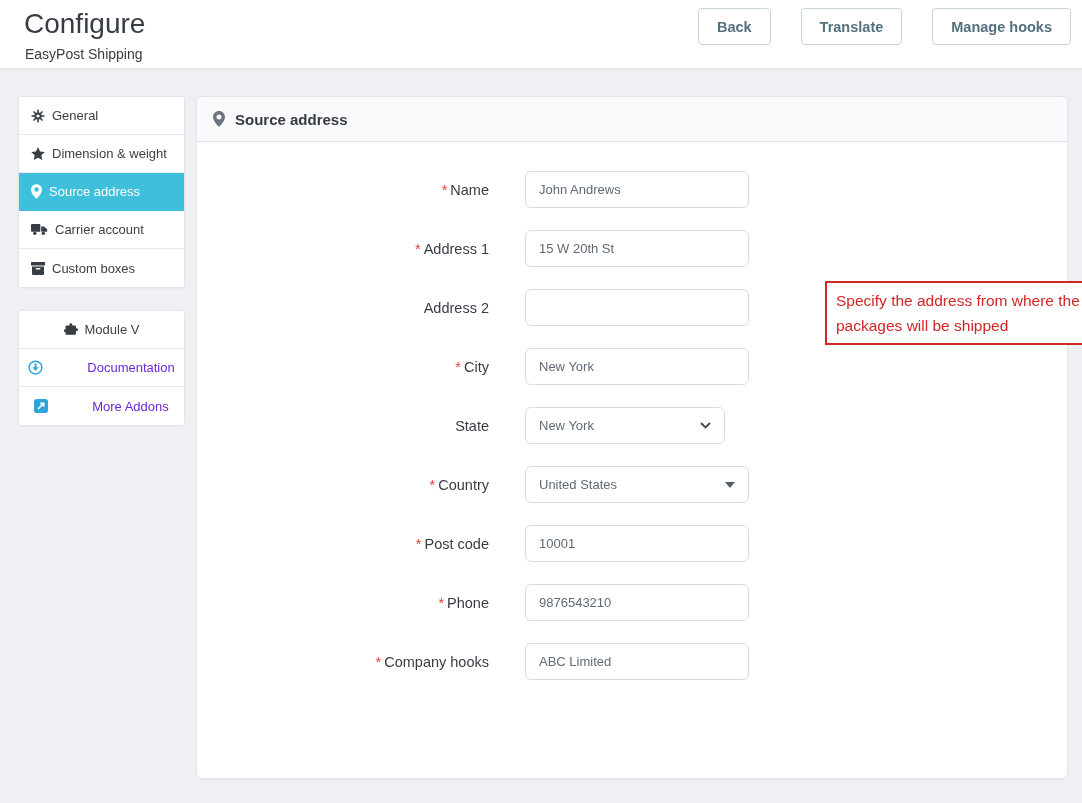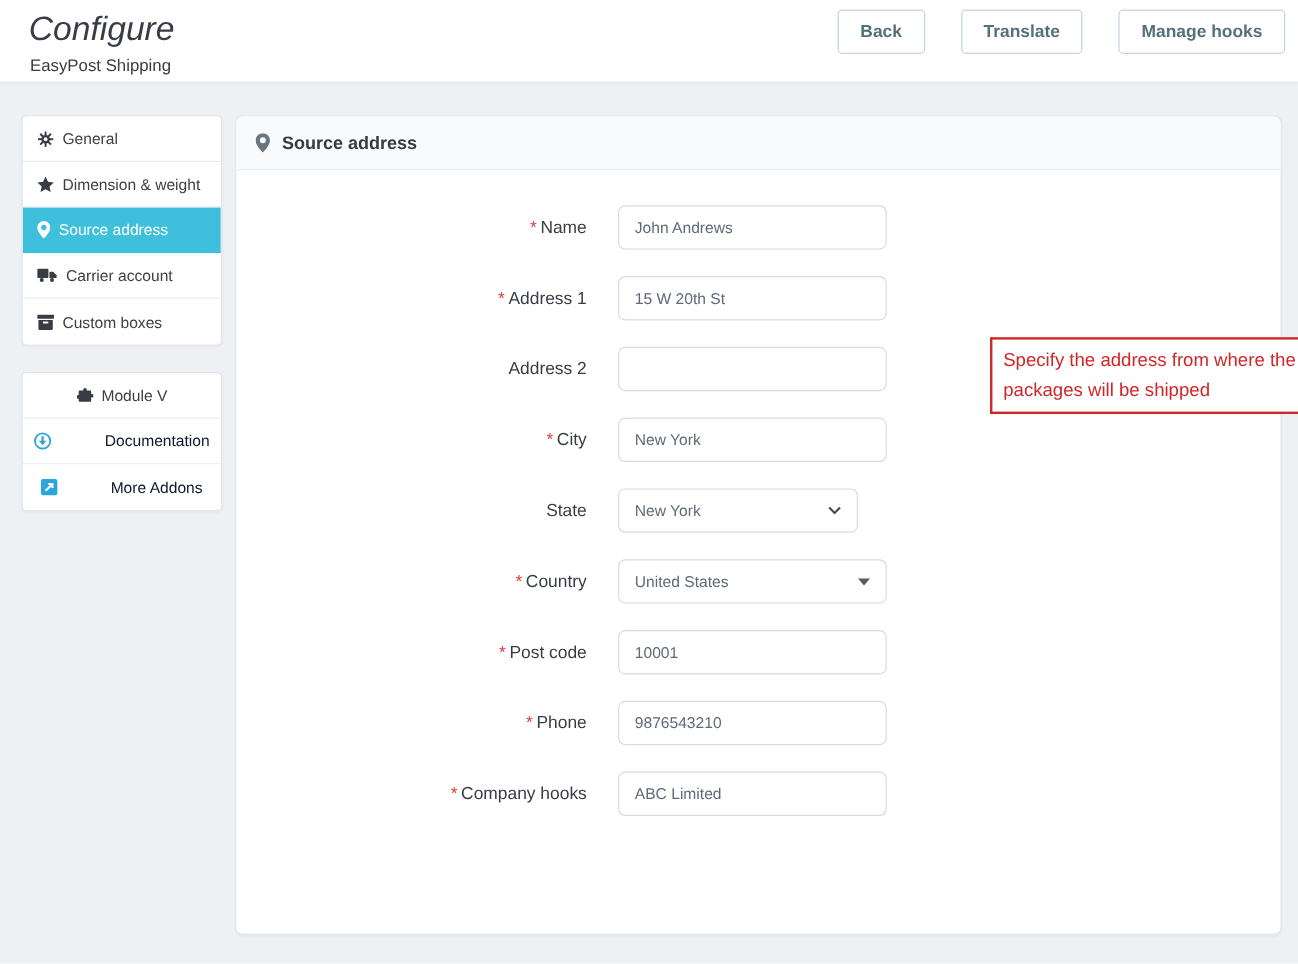--- a/index.html
+++ b/index.html
@@ -10,21 +10,21 @@
     color:#383c45;
     position:relative;
     overflow:hidden;
   }
   
   .topbar {
     position:absolute; top:0; left:0; width:1082px; height:69px;
     background:#fff; border-bottom:1px solid #e1e5ea;
     box-shadow:0 1px 2px rgba(0,0,0,.04);
   }
-  .page-title { position:absolute; left:24px; top:8px; font-size:28px; font-weight:400; color:#383c45;font-style:italic; }
+  .page-title { position:absolute; left:24px; top:8px; font-size:28px; font-weight:400; color:#383c45; }
   .page-subtitle { position:absolute; left:25px; top:46px; font-size:14px; color:#383c45; }
   .topbar-buttons { position:absolute; right:11px; top:8px; display:flex; gap:17px; }
   .btn-default {
     background:#fff; border:1px solid #c7d3da; border-radius:4px;
     color:#54707e; font-size:14.5px; font-weight:700; font-family:inherit;
     padding:8px 18px; height:37px; cursor:pointer;margin-left:13px;
   }
   
   .sidebar { position:absolute; left:18px; top:96px; width:167px; }
   .side-group {
@@ -33,41 +33,41 @@
   }
   .side-group + .side-group { margin-top:22px; }
   .side-item {
     height:38px; display:flex; align-items:center; gap:7px;
     padding:0 12px; font-size:13px; color:#404040; cursor:pointer;
     border-bottom:1px solid #e8ecf0; background:#fff;
   }
   .side-item:last-child { border-bottom:none; }
   .side-item.active { background:#3ec0dc; color:#fff; border-bottom-color:#3ec0dc; }
   .side-item.centered { justify-content:center; }
-  .side-item.link { color:#0f172a;gap:44px; }
+  .side-item.link { color:#6d28d9;gap:44px; }
   .icon { display:inline-flex; align-items:center; justify-content:center; flex:none; }
   
   .panel {
     position:absolute; left:196px; top:96px; width:872px; height:683px;
     background:#fff; border:1px solid #e3e7ec; border-radius:6px;
     box-shadow:0 1px 2px rgba(0,0,0,.04);
   }
   .panel-header {
     height:45px; background:#f8fafc; border-bottom:1px solid #dde2e8;
     border-radius:6px 6px 0 0; display:flex; align-items:center; gap:10px;
     padding:0 16px; font-size:15px; font-weight:700; color:#363a41;
   }
   .panel-body { padding-top:29px; }
   .form-row { display:flex; align-items:center; margin-bottom:22px; }
   .lbl {
     width:292px; text-align:right; font-size:14.5px; color:#383c45; flex:none;
     padding-right:0;
   }
   .req { color:#e0403f; margin-right:3px; }
-  .ctrl-col { margin-left:26px; }
+  .ctrl-col { margin-left:36px; }
   .inp {
     width:224px; height:37px; border:1px solid #d6dce2; border-radius:6px;
     padding:0 13px; font-size:13px; color:#5f6a76; font-family:inherit;
     outline:none; background:#fff;
   }
   .sel {
     width:224px; height:37px; border:1px solid #d6dce2; border-radius:6px;
     padding:0 13px; font-size:13px; color:#5f6a76; background:#fff;
     display:flex; align-items:center; justify-content:space-between; cursor:pointer;
   }

